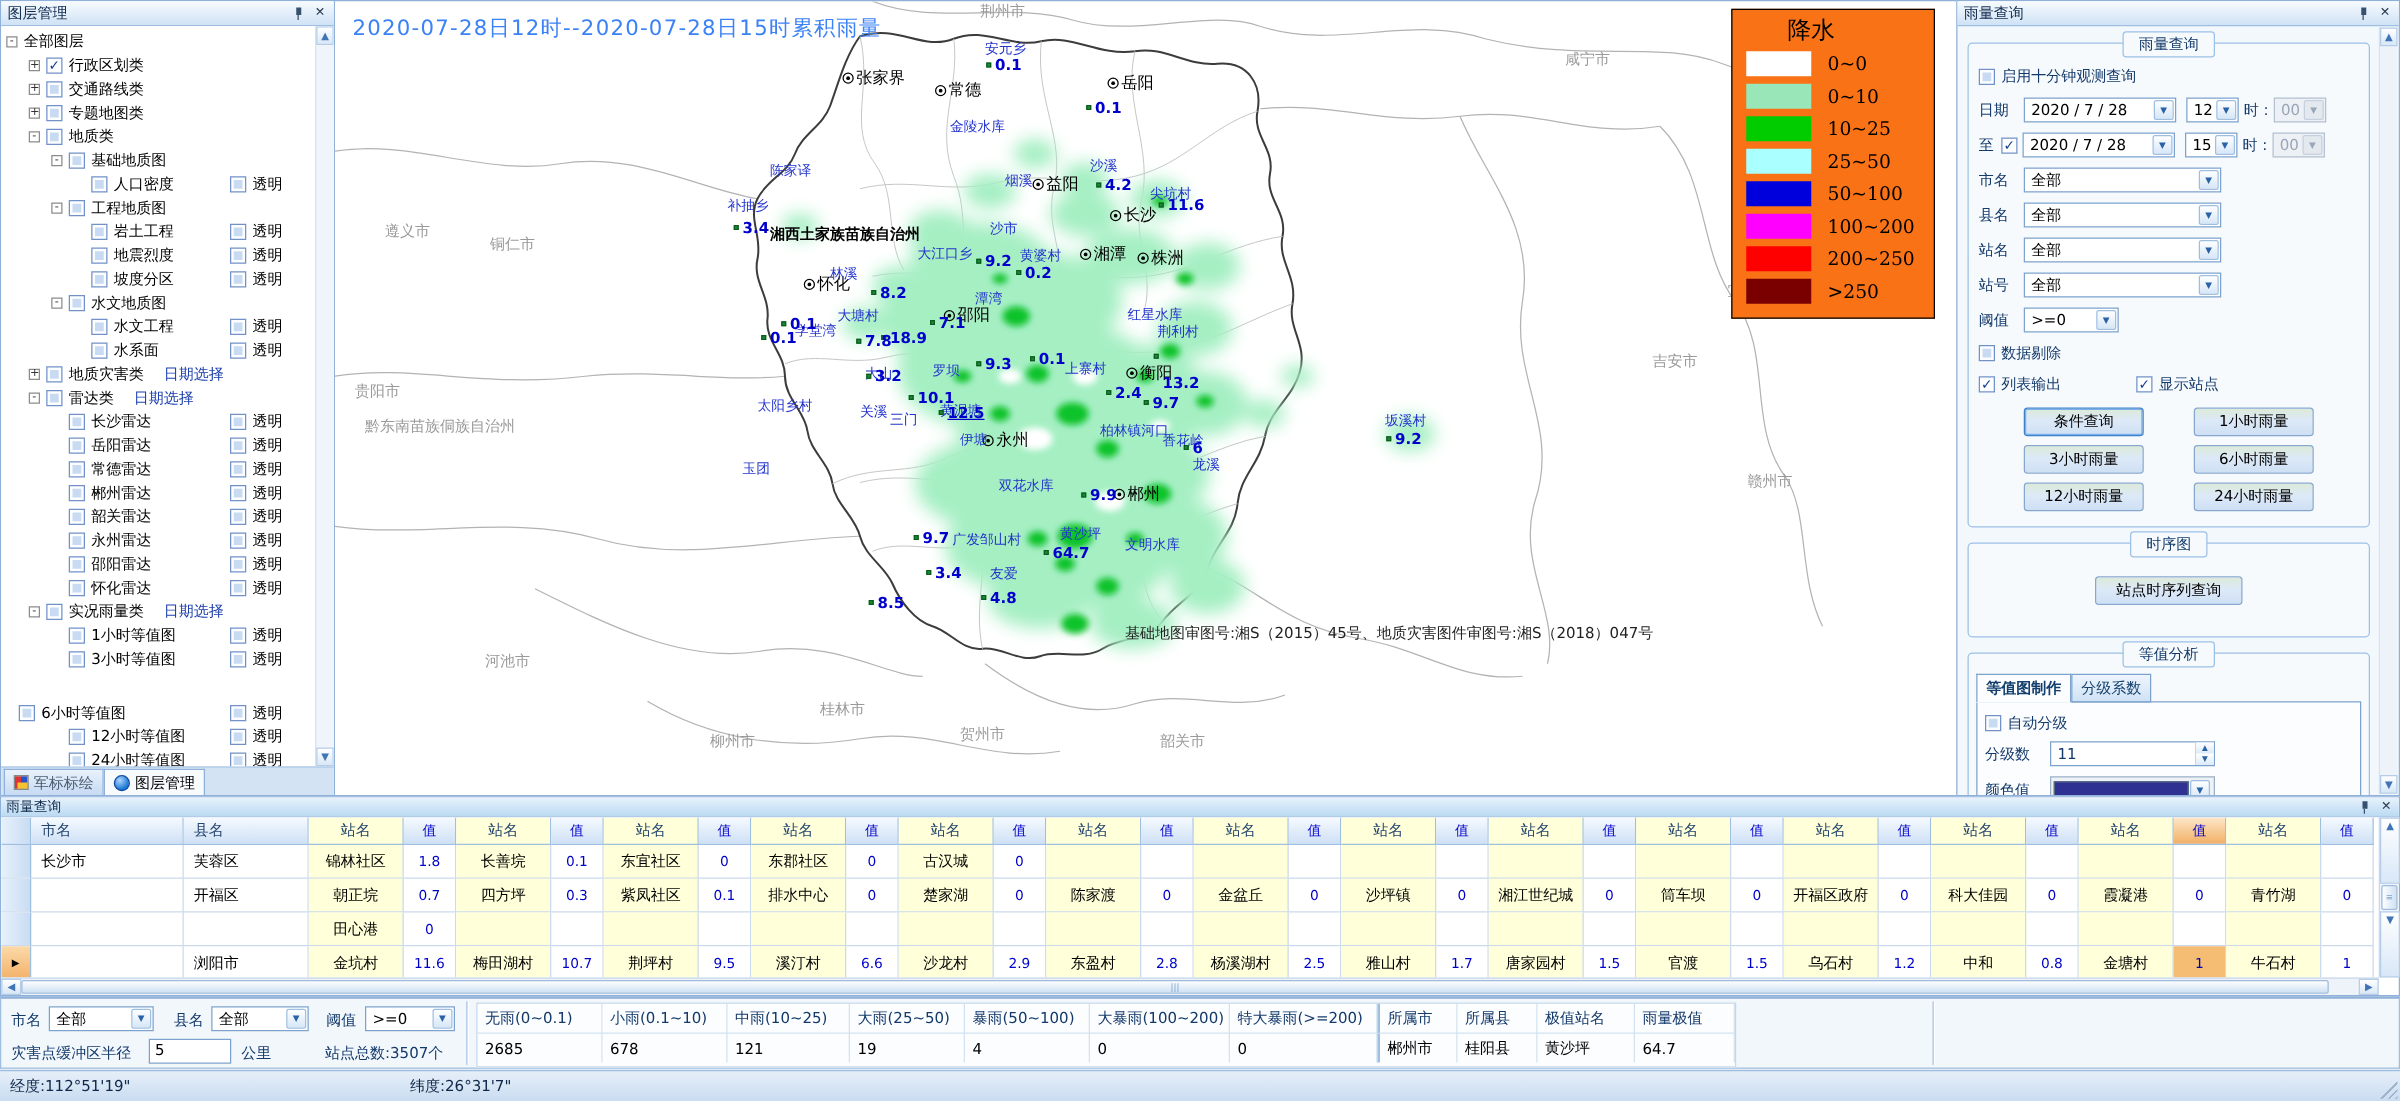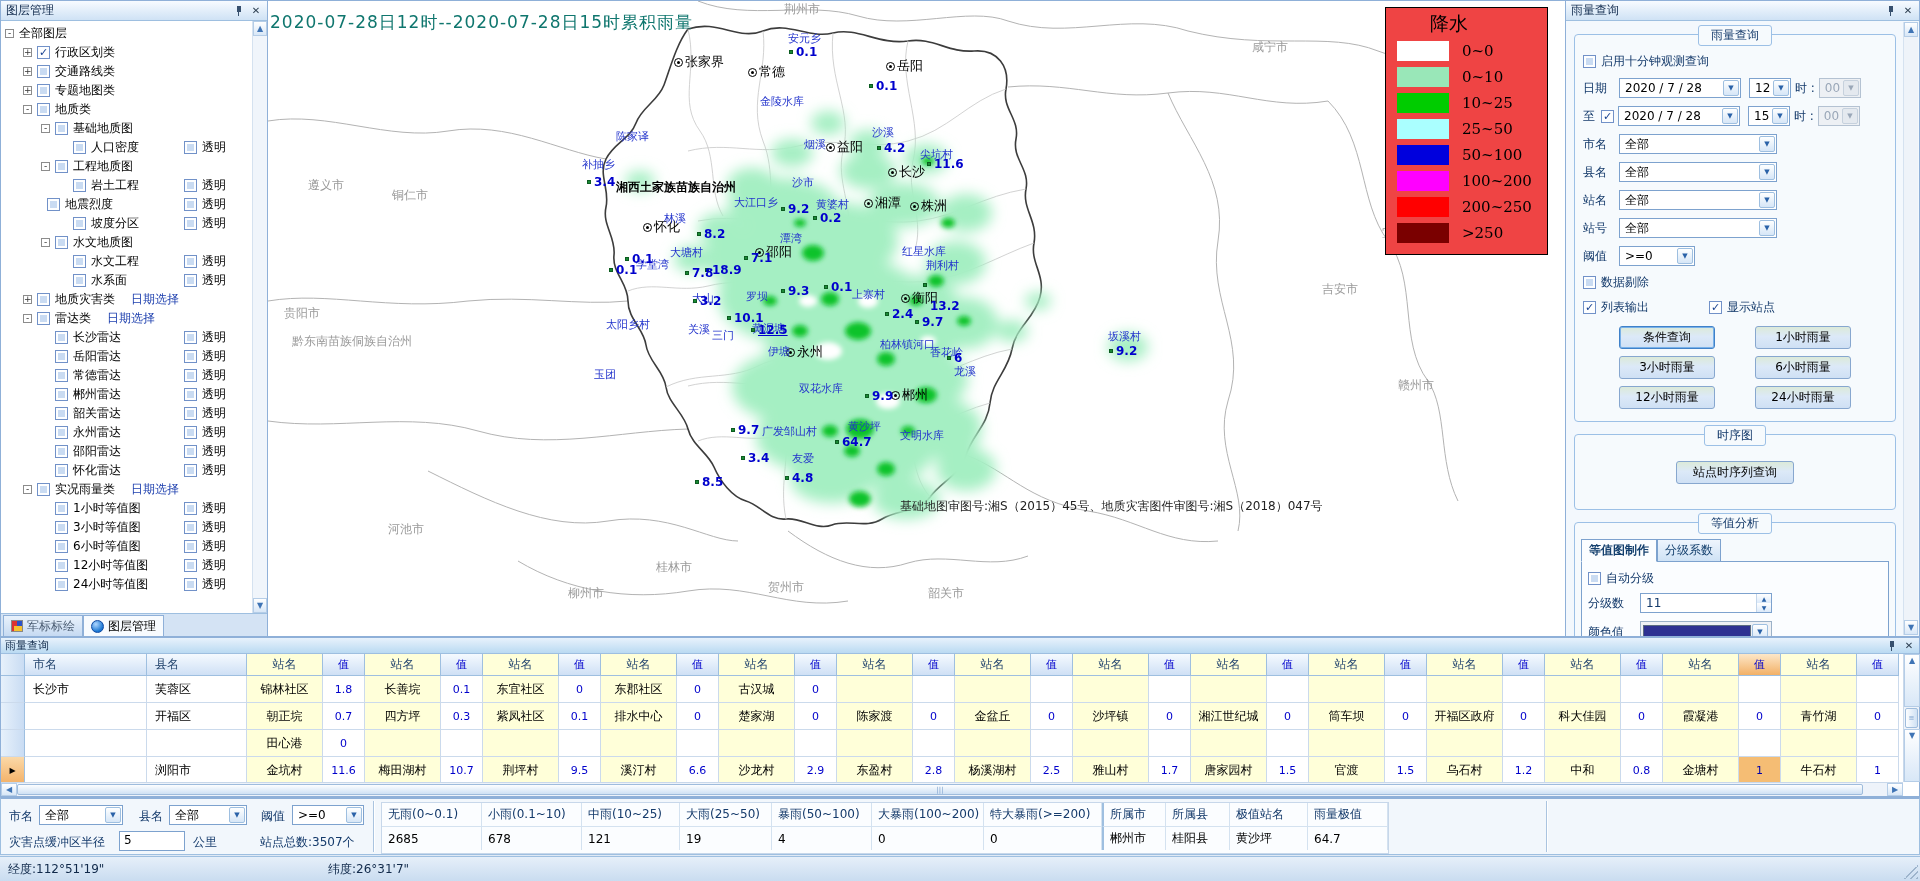--- a/index.html
+++ b/index.html
@@ -32,23 +32,23 @@
 #dock-tabs{height:23px;background:#d4e3f4;border-top:1px solid #9ebfe0;display:flex;align-items:flex-end;padding-left:2px}
 .dtab{height:21px;padding:0 7px;display:flex;align-items:center;gap:4px;border:1px solid #8fb0d8;border-bottom:none;background:linear-gradient(#e9f2fc,#c6daf2);font-size:12px;color:#4a5c72;cursor:pointer}
 .dtab.active{background:#f8fbfe;color:#000}
 .ico-mil{width:12px;height:12px;background:linear-gradient(90deg,#d33 50%,#2a52c8 50%);border:1px solid #888;position:relative}
 .ico-mil::after{content:"";position:absolute;left:2px;top:5px;width:8px;height:5px;background:#f5c231}
 .ico-globe{width:13px;height:13px;border-radius:50%;border:1px solid #0d47a1;background:radial-gradient(circle at 35% 30%,#aed6ff,#1976d2 70%)}
 
 
 #map{position:relative;flex:1;height:637px;background:#fff;overflow:hidden;border-top:1px solid #8fb0d8;border-bottom:1px solid #8fb0d8}
 #map svg{position:absolute;left:0;top:0}
-.map-title{position:absolute;left:2px;top:10px;color:#0f766e;font-size:17px;letter-spacing:1px;z-index:3}
+.map-title{position:absolute;left:14px;top:10px;color:#3b82f6;font-size:17px;letter-spacing:1px;z-index:3}
 .license{position:absolute;left:632px;top:497px;font-size:12px;color:#222;z-index:3}
-.legend{position:absolute;left:1117px;top:6px;width:163px;height:248px;background:#ef4444;border:1px solid #000;z-index:5}
+.legend{position:absolute;left:1117px;top:6px;width:163px;height:248px;background:#f97316;border:1px solid #000;z-index:5}
 .legend-title{font-size:19px;margin:3px 0 1px 44px}
 .legend-row{display:flex;align-items:center;height:26px;padding-left:11px}
 .swatch{width:52px;height:20px;margin-right:13px}
 .legend-label{font-size:15px;font-family:"DejaVu Serif","Liberation Serif",serif}
 .city-label{position:absolute;z-index:2;display:flex;align-items:center;font-size:13px;color:#000;white-space:nowrap}
 .city-marker{width:9px;height:9px;border:1.5px solid #000;border-radius:50%;margin-right:2px;position:relative}
 .city-marker::after{content:"";position:absolute;left:2px;top:2px;width:3px;height:3px;border-radius:50%;background:#000}
 .nbr{position:absolute;z-index:1;color:#9a9a9a;font-size:12px;white-space:nowrap}
 .sname{position:absolute;z-index:2;color:#2233cc;font-size:11px;white-space:nowrap}
 .sval{position:absolute;z-index:2;color:#0000cc;font-size:12px;font-weight:bold;white-space:nowrap}
@@ -185,21 +185,21 @@
             </div>
             <div class="trow" style="padding-left: 58px;">
               <span class="tspacer"></span>
               <span class="cb"></span>
               <span>岩土工程</span>
               <span class="t-trans">
                 <span class="cb"></span>
                 <span>透明</span>
               </span>
             </div>
-            <div class="trow" style="padding-left: 32px;">
+            <div class="trow" style="padding-left: 58px;">
               <span class="tspacer"></span>
               <span class="cb"></span>
               <span>地震烈度</span>
               <span class="t-trans">
                 <span class="cb"></span>
                 <span>透明</span>
               </span>
             </div>
             <div class="trow" style="padding-left: 58px;">
               <span class="tspacer"></span>
@@ -334,21 +334,21 @@
             </div>
             <div class="trow" style="padding-left: 40px;">
               <span class="tspacer"></span>
               <span class="cb"></span>
               <span>3小时等值图</span>
               <span class="t-trans">
                 <span class="cb"></span>
                 <span>透明</span>
               </span>
             </div>
-            <div class="trow" style="padding-left: 40px;">
+            <div class="trow" style=" margin-top: 24px;">
               <span class="tspacer"></span>
               <span class="cb"></span>
               <span>6小时等值图</span>
               <span class="t-trans">
                 <span class="cb"></span>
                 <span>透明</span>
               </span>
             </div>
             <div class="trow" style="padding-left: 40px;">
               <span class="tspacer"></span>

